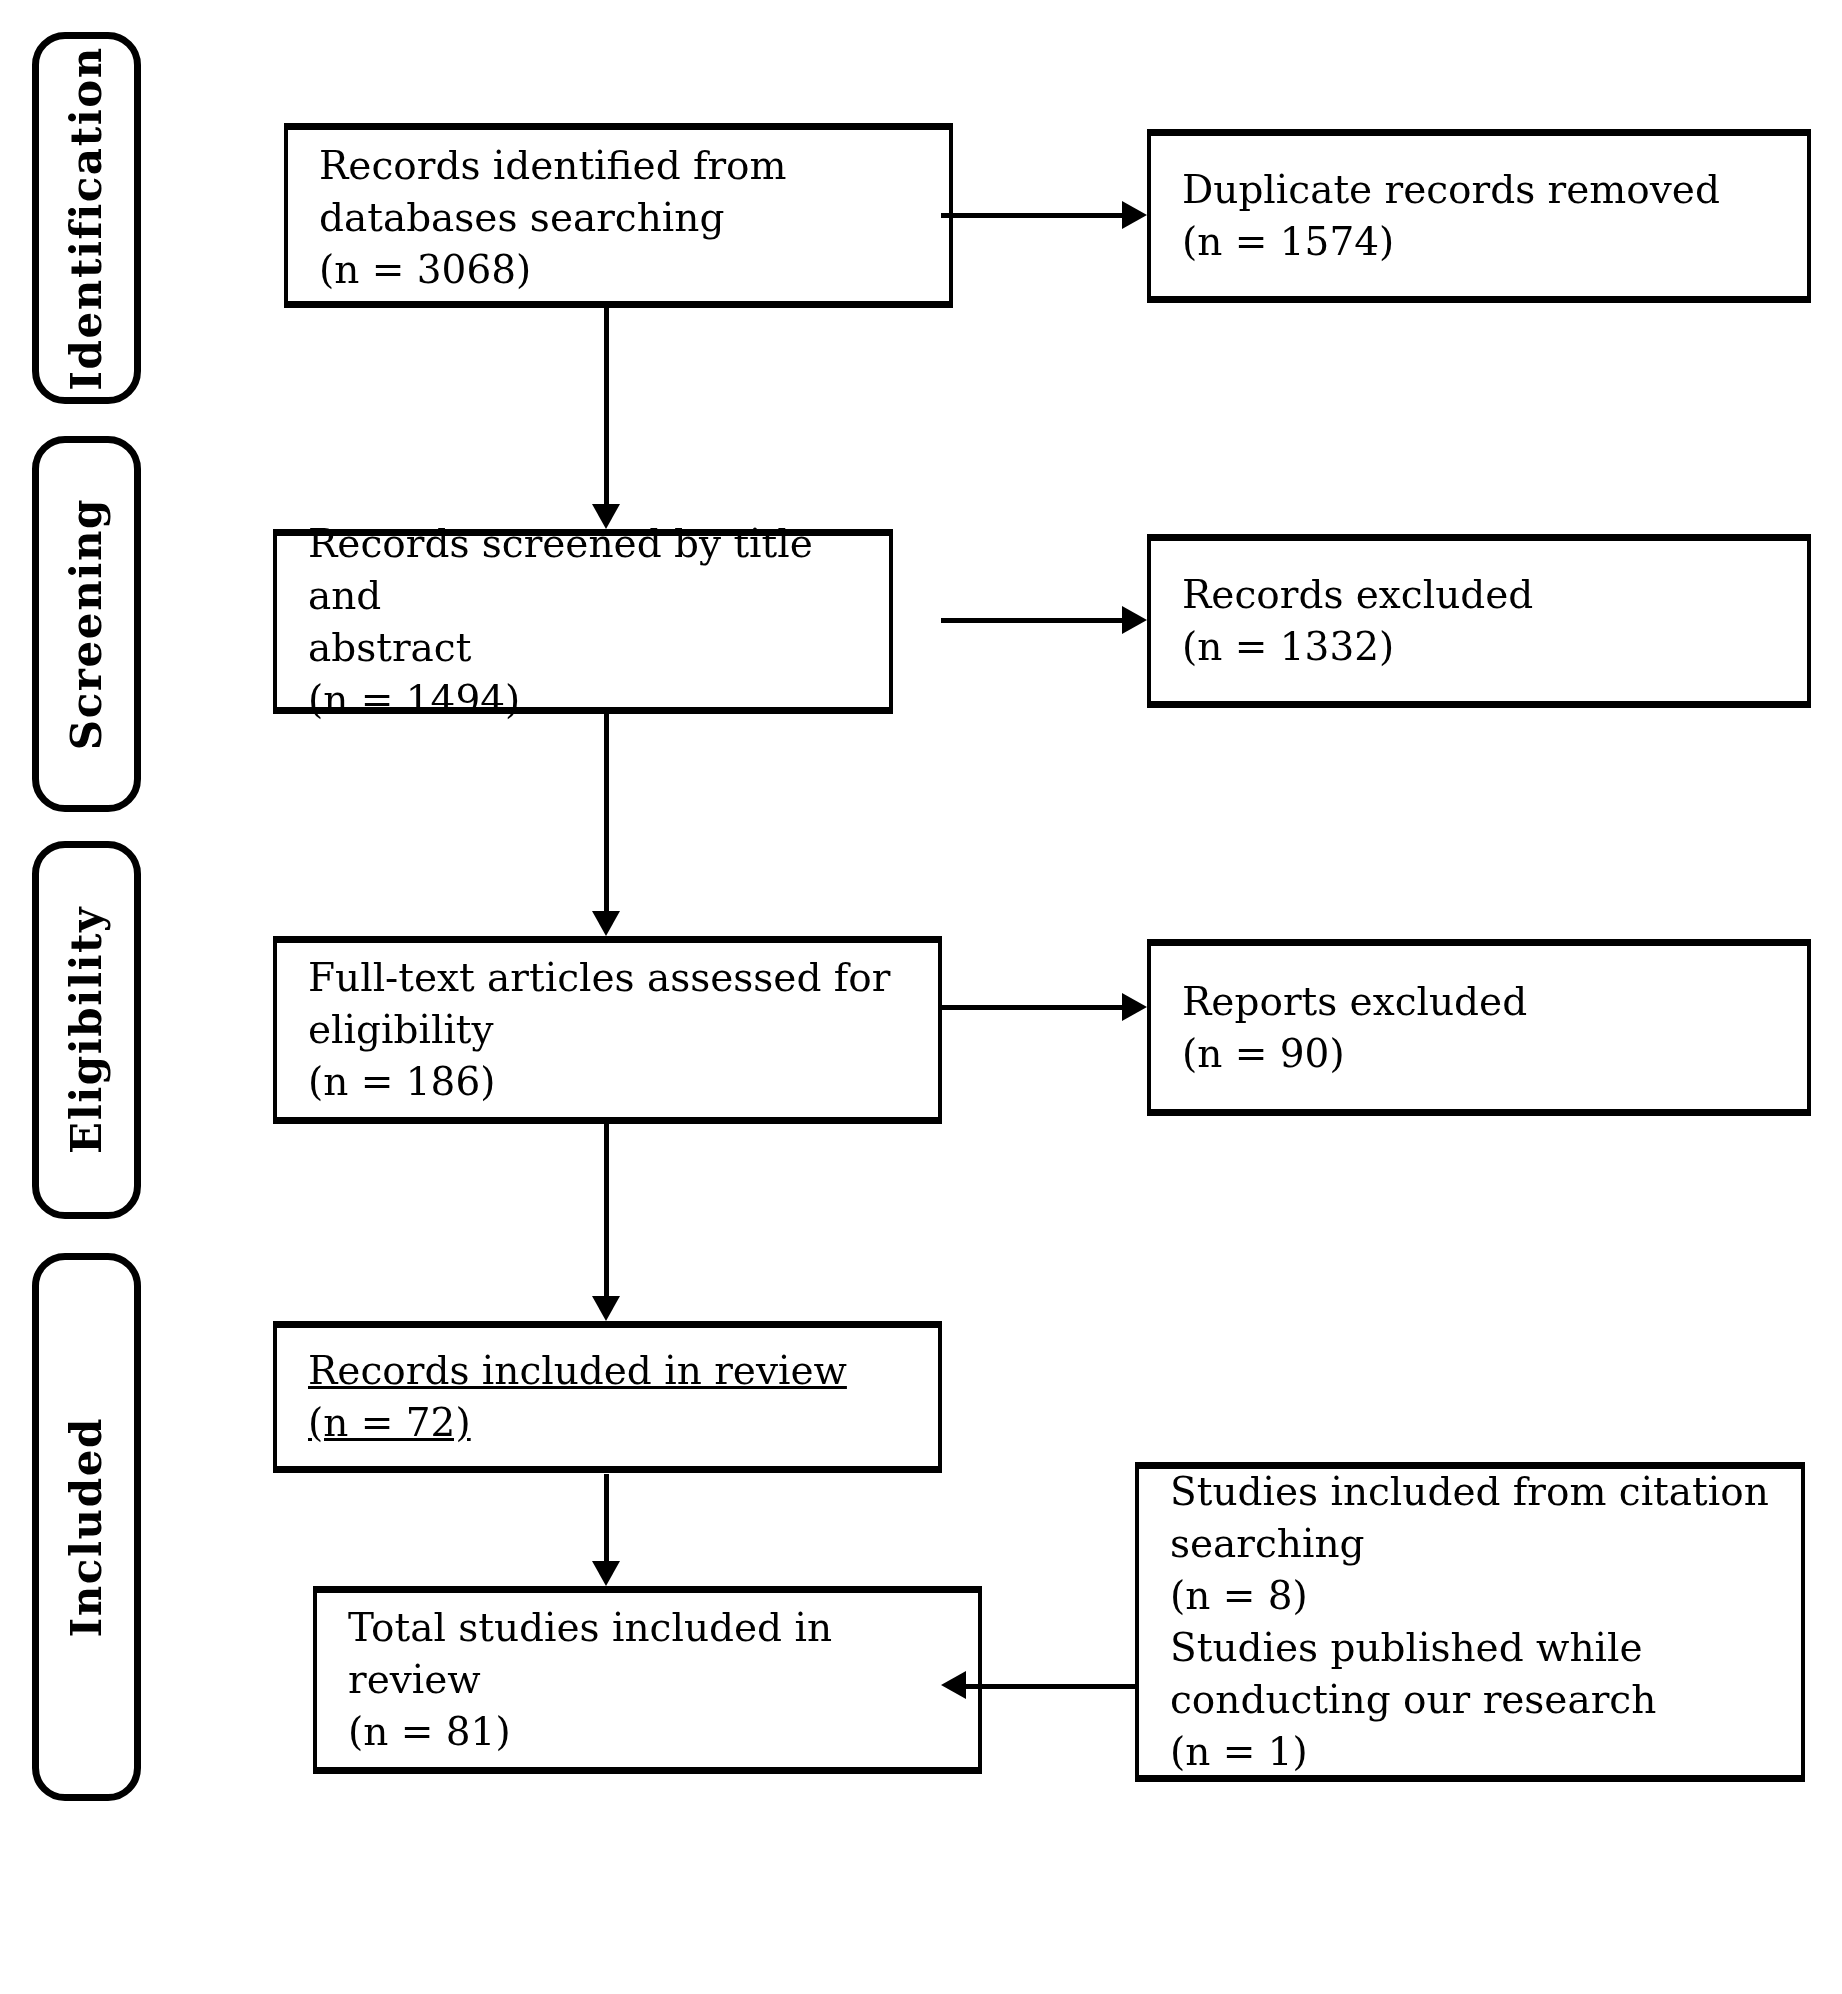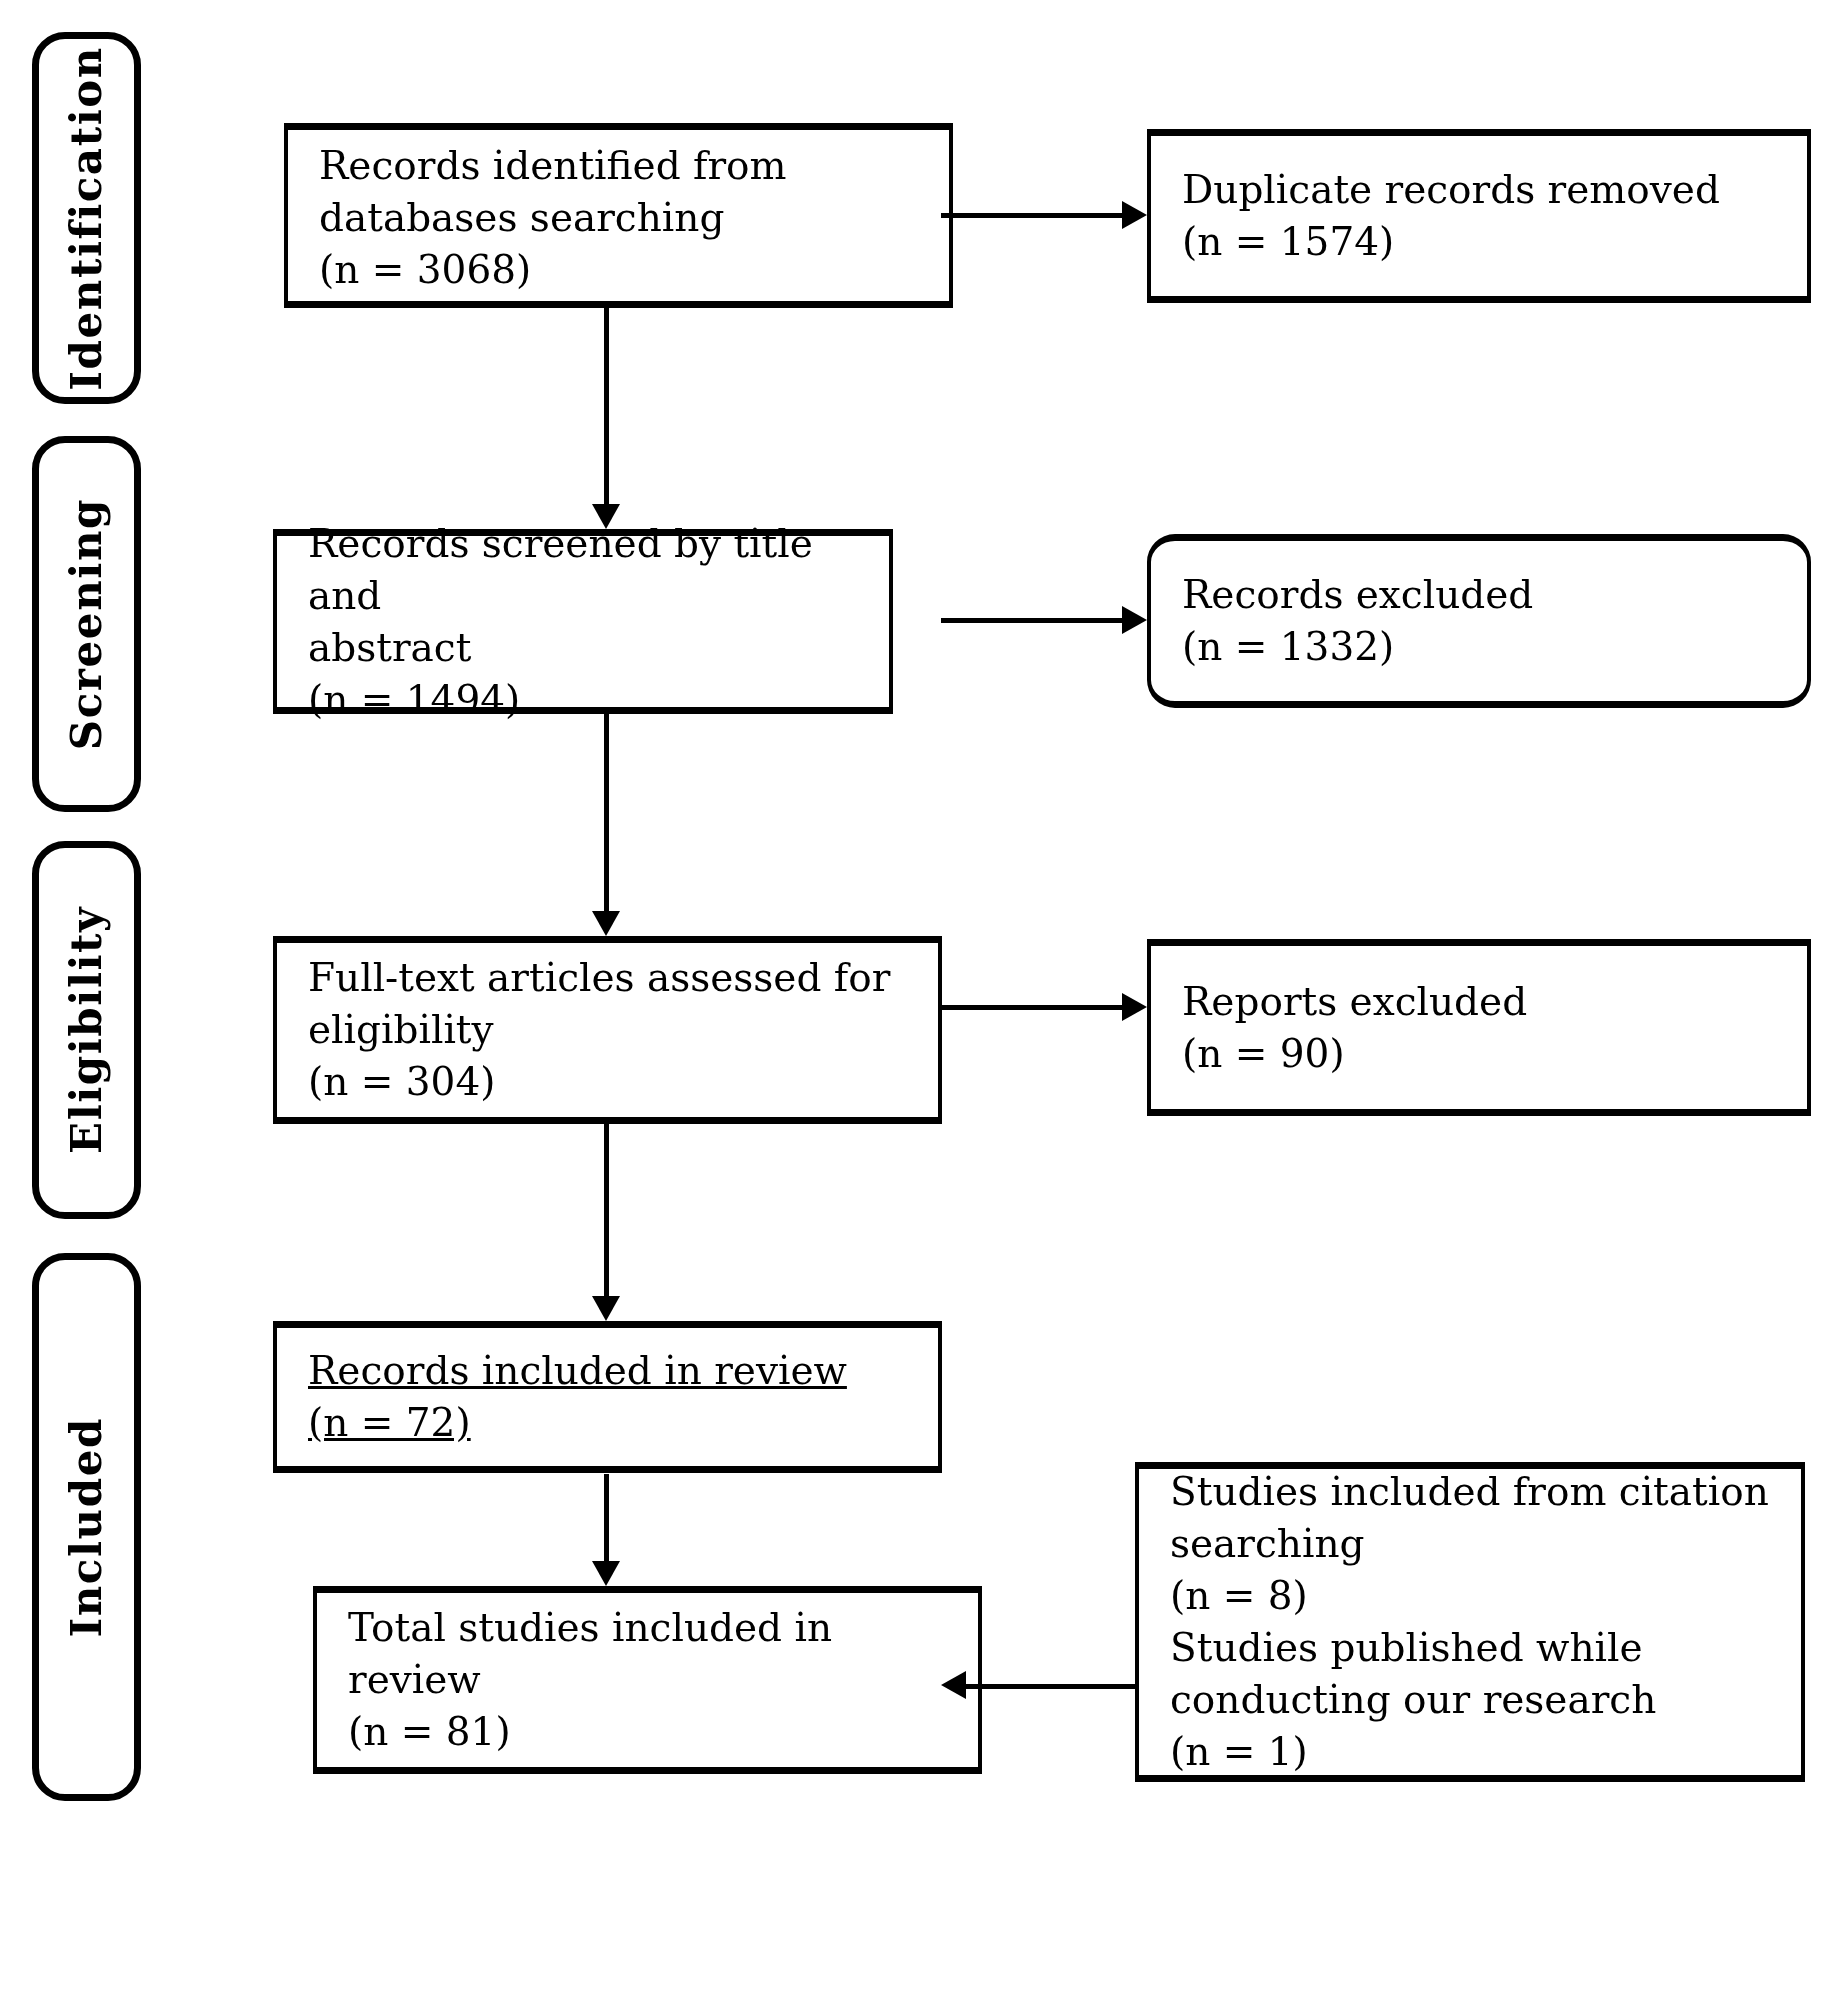--- a/index.html
+++ b/index.html
@@ -59,21 +59,21 @@
     font-size: 39px;
     line-height: 52px;
   }
   #box-identified { left: 284px;  top: 123px;  width: 669px; height: 185px; align-items: flex-end; }
   #box-screened   { left: 273px;  top: 529px;  width: 620px; height: 185px; }
   #box-fulltext   { left: 273px;  top: 936px; width: 669px; height: 188px; }
   #box-included   { left: 273px;  top: 1321px; width: 669px; height: 152px; text-decoration: underline; }
   #box-total      { left: 273px;  top: 1586px; width: 669px; height: 188px; margin-left: 40px; }
 
   #box-duplicates { left: 1147px; top: 129px;  width: 664px; height: 174px; }
-  #box-excluded   { left: 1147px; top: 534px;  width: 664px; height: 174px; border-radius: 28px; }
+  #box-excluded   { left: 1147px; top: 534px;  width: 664px; height: 174px; }
   #box-reports    { left: 1147px; top: 939px; width: 664px; height: 177px; }
   #box-citation   { left: 1135px; top: 1462px; width: 670px; height: 320px; }
 
   
   .hline { position: absolute; height: 4.8px; background: #000; }
   .vline { position: absolute; width: 4.8px;  background: #000; }
   .head-right {
     position: absolute; width: 0; height: 0;
     border-left: 25px solid #000;
     border-top: 14.5px solid transparent;
@@ -139,21 +139,21 @@
 (n = 3068)</div>
   </div>
   <div class="box" id="box-screened">
     <div class="txt">Records screened by title and
 abstract
 (n = 1494)</div>
   </div>
   <div class="box" id="box-fulltext">
     <div class="txt">Full-text articles assessed for
 eligibility
-(n = 304)</div>
+(n = 186)</div>
   </div>
   <div class="box" id="box-included">
     <div class="txt">Records included in review
 (n = 72)</div>
   </div>
   <div class="box" id="box-total">
     <div class="txt">Total studies included in review
 (n = 81)</div>
   </div>
 

